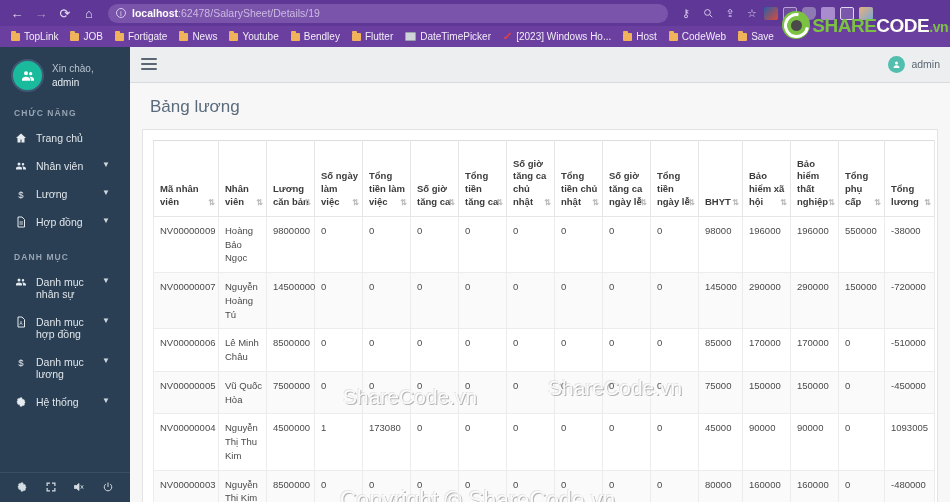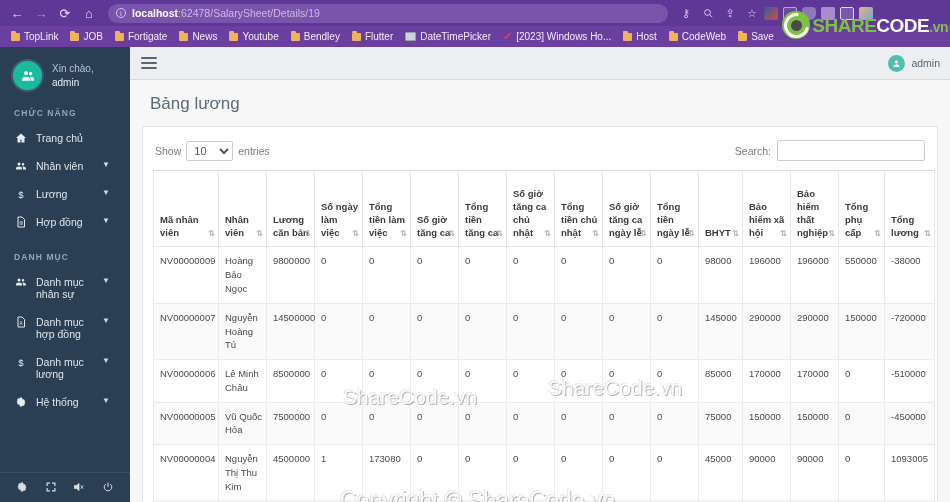--- a/index.html
+++ b/index.html
@@ -401,36 +401,20 @@
               </svg>
             </span>
           <span class="nm">admin</span>
         </div>
       </div>
 
       <div class="content">
         <div class="page-title">Bảng lương</div>
 
         <div class="panel">
-          <div class="table-top">
-            <div class="len-ctl">
-              <span>Show</span>
-              <select>
-                <option>10</option>
-                <option>25</option>
-                <option>50</option>
-                <option>100</option>
-              </select>
-              <span>entries</span>
-            </div>
-            <div class="search-ctl">
-              <span>Search:</span>
-              <input type="text" placeholder="" value="" style="">
-            </div>
-          </div>
 
           <table class="dt">
             <colgroup>
               <col style="width:65px">
                 <col style="width:48px">
                 <col style="width:48px">
                 <col style="width:48px">
               <col style="width:48px">
                 <col style="width:48px">
                 <col style="width:48px">

